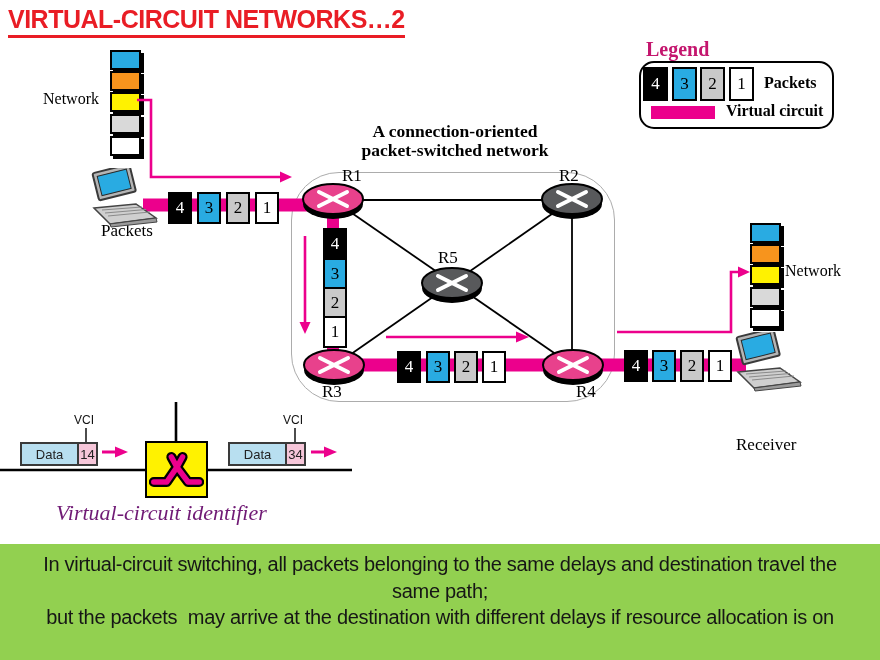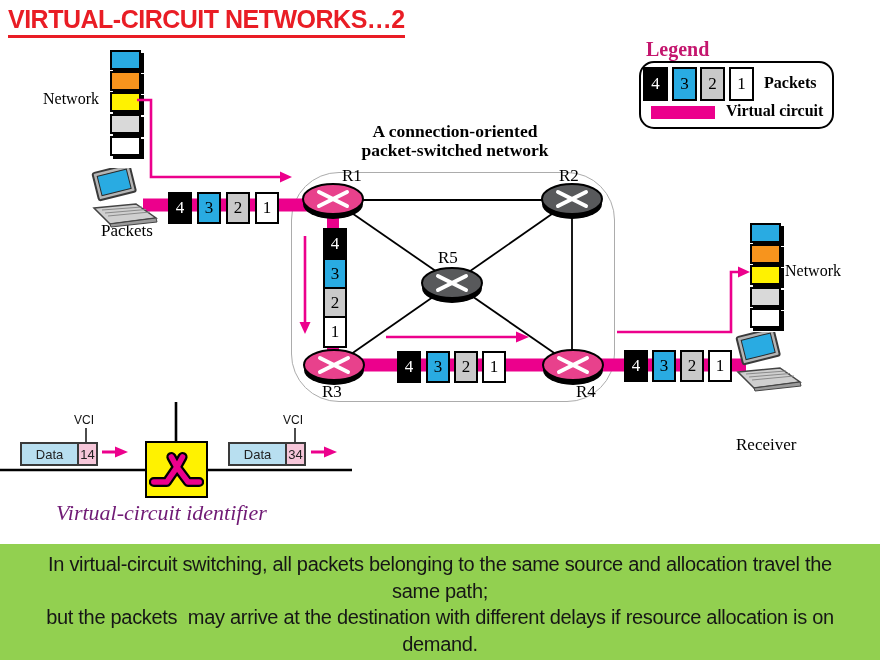--- a/index.html
+++ b/index.html
@@ -238,19 +238,18 @@
     <svg width="55" height="49" viewBox="0 0 59 53">
       <path d="M5,40 H19 L30,24 L42,40 H54" fill="none" stroke="#000" stroke-width="11" stroke-linejoin="round" stroke-linecap="round"></path>
       <path d="M24,13 L30,24 L36,13" fill="none" stroke="#000" stroke-width="11" stroke-linejoin="round" stroke-linecap="round"></path>
       <path d="M5,40 H19 L30,24 L42,40 H54" fill="none" style="stroke:var(--magenta)" stroke-width="6" stroke-linejoin="round" stroke-linecap="round"></path>
       <path d="M24,13 L30,24 L36,13" fill="none" style="stroke:var(--magenta)" stroke-width="6" stroke-linejoin="round" stroke-linecap="round"></path>
     </svg>
   </div>
   <div class="abs vci-caption">Virtual-circuit identifier</div>
 
   <div class="abs banner">
-    <div>In virtual-circuit switching, all packets belonging to the same source and allocation travel the</div>
+    <div>In virtual-circuit switching, all packets belonging to the same delays and destination travel the</div>
     <div>same path;</div>
     <div>but the packets  may arrive at the destination with different delays if resource allocation is on</div>
-    <div>demand.</div>
   </div>
 
 </div>
 
 </body></html>

